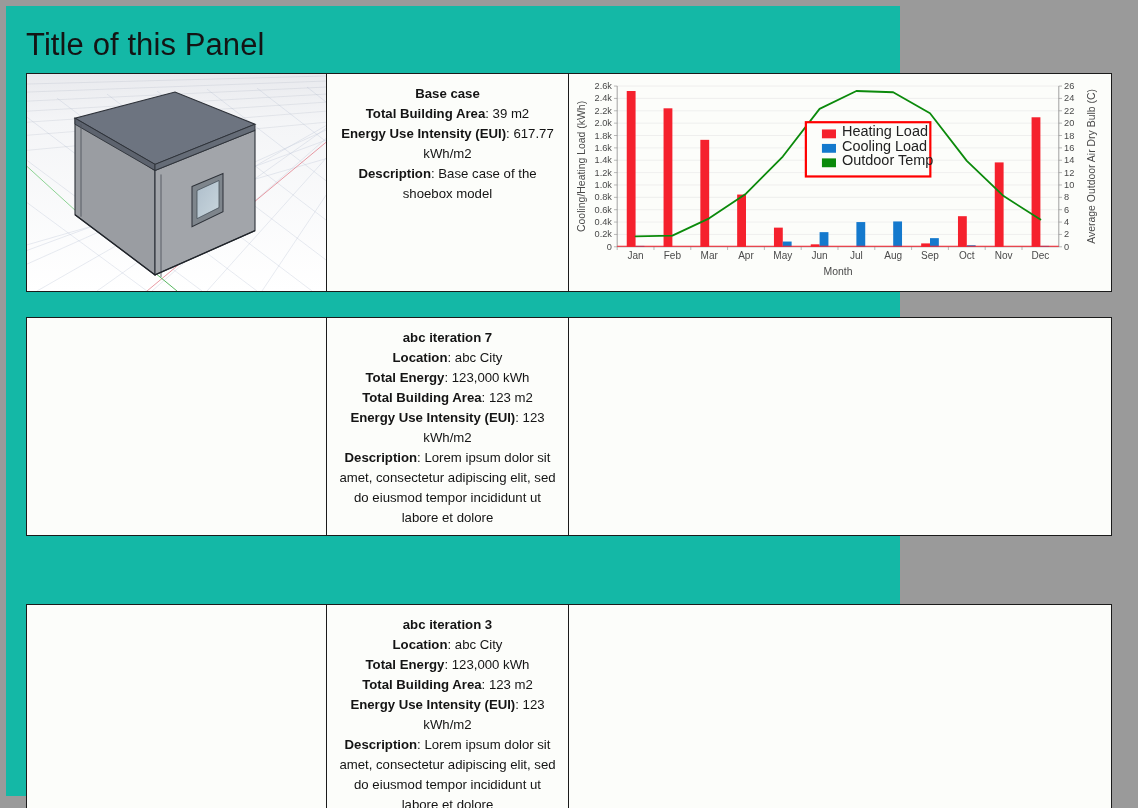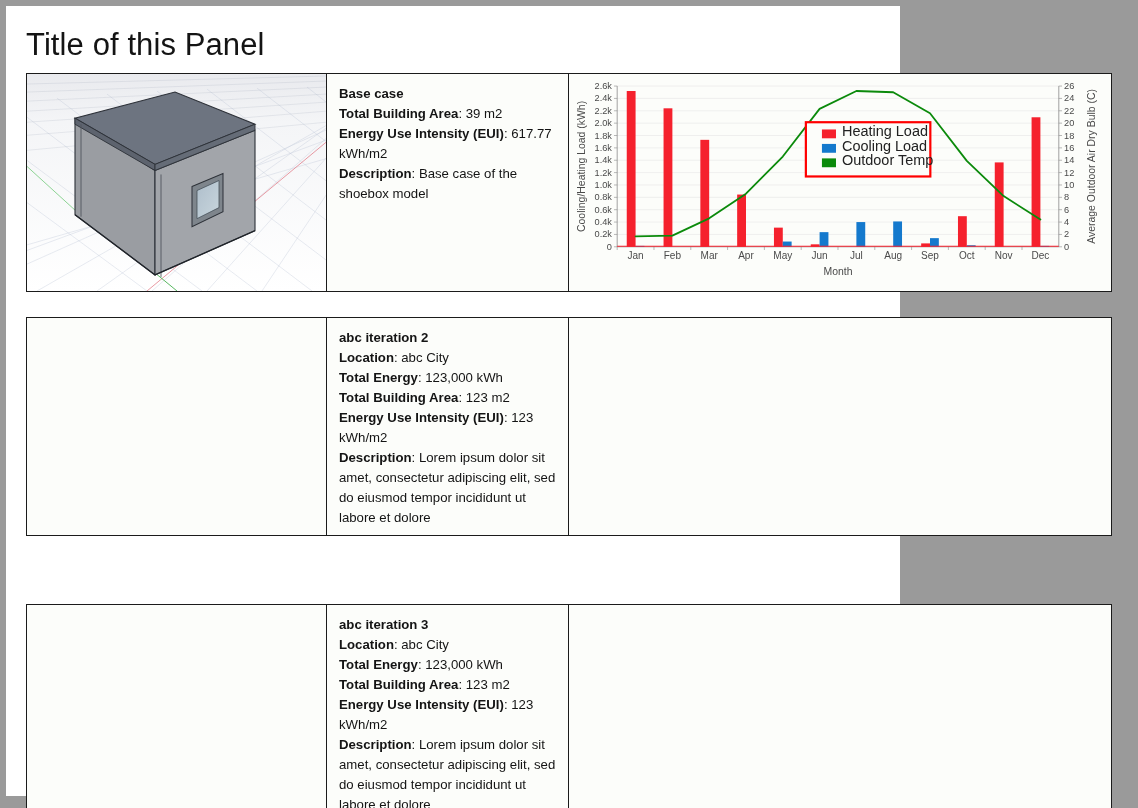--- a/index.html
+++ b/index.html
@@ -8,21 +8,21 @@
     background:#8d8d8d;
     font-family:"Liberation Sans","DejaVu Sans",sans-serif;
     overflow:hidden;
   }
   .page-frame{
     position:absolute;left:0;top:0;width:1138px;height:808px;
     background:#9a9a9a;
   }
   .page{
     position:absolute;left:6px;top:6px;width:894px;height:790px;
-    background:#ffffff;
+    background:#14b8a6;
     box-sizing:border-box;
   }
   .page-title{
     position:absolute;left:20px;top:19px;
     font-size:31px;font-weight:400;color:#141414;
     letter-spacing:0.1px;line-height:40px;white-space:nowrap;
   }
 
   
   .card{
@@ -40,21 +40,21 @@
   .col-thumb{
     width:299px;flex:0 0 299px;
     border-right:1.5px solid #1b1b1b;
     position:relative;overflow:hidden;background:#fcfdfa;
   }
   .col-info{
     width:242px;flex:0 0 242px;
     border-right:1.5px solid #1b1b1b;
     padding:10px 12px 6px 12px;
     box-sizing:border-box;
-    position:relative;overflow:hidden;
+    position:relative;overflow:hidden;text-align:center;
   }
   .col-chart{flex:1 1 auto;position:relative;overflow:hidden;background:#fcfdfa;}
 
   
   .info-line{
     font-size:13.2px;color:#141414;line-height:20px;
     margin:0;word-wrap:break-word;
   }
   .info-title{font-weight:bold;font-size:13.2px;line-height:20px;color:#141414;margin:0;}
   .info-line b{font-weight:bold;}
@@ -298,21 +298,21 @@
               <rect x="126" y="42" width="7" height="4.4" fill="#0b8a0b"></rect>
               <text x="136" y="45.4" class="legend-label">Outdoor Temp</text>
             </svg>
         </div>
       </div>
     </div>
 
     <div class="card" id="card-2">
       <div class="col-thumb"></div>
       <div class="col-info">
-        <div class="info-title">abc iteration 2</div>
+        <div class="info-title">abc iteration 7</div>
         <div class="info-line"><b>Location</b>: <span>abc City</span></div>
         <div class="info-line"><b>Total Energy</b>: <span>123,000 kWh</span></div>
         <div class="info-line"><b>Total Building Area</b>: <span>123 m2</span></div>
         <div class="info-line"><b>Energy Use Intensity (EUI)</b>: <span>123 kWh/m2</span></div>
         <div class="info-line"><b>Description</b>: <span>Lorem ipsum dolor sit amet, consectetur adipiscing elit, sed do eiusmod tempor incididunt ut labore et dolore</span></div>
       </div>
       <div class="col-chart"></div>
     </div>
 
     <div class="card" id="card-3">

